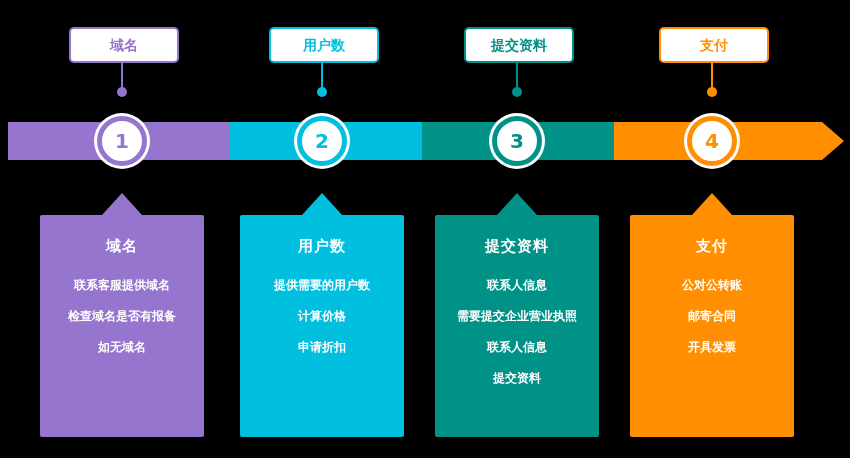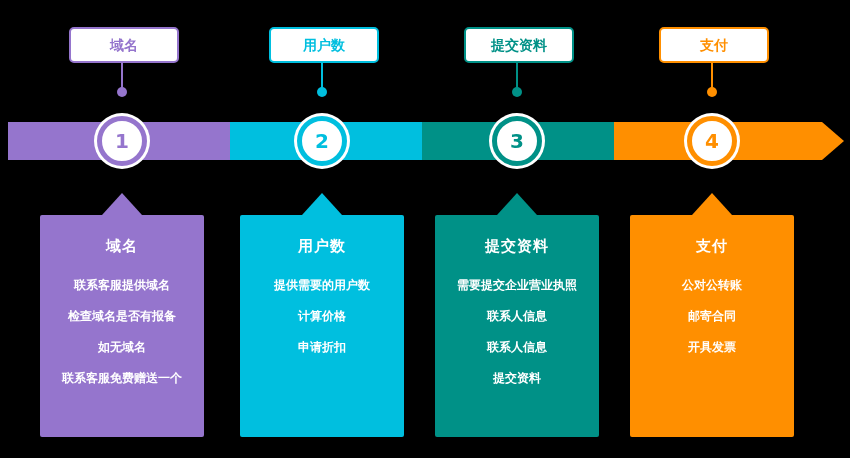--- a/index.html
+++ b/index.html
@@ -89,21 +89,20 @@
     <div class="circle">
       <span class="num">1</span>
     </div>
     <div class="pointer"></div>
     <div class="card">
       <div class="card-title">域名</div>
       <div class="card-items">
         <div class="card-item">联系客服提供域名</div>
         <div class="card-item">检查域名是否有报备</div>
         <div class="card-item">如无域名</div>
-        <div class="card-item">联系客服免费赠送一个</div>
       </div>
     </div>
   </div>
 
   <div class="step s1">
     <div class="step-label">用户数</div>
     <div class="connector"></div>
     <div class="connector-dot"></div>
     <div class="circle">
       <span class="num">2</span>
@@ -123,22 +122,22 @@
     <div class="step-label">提交资料</div>
     <div class="connector"></div>
     <div class="connector-dot"></div>
     <div class="circle">
       <span class="num">3</span>
     </div>
     <div class="pointer"></div>
     <div class="card">
       <div class="card-title">提交资料</div>
       <div class="card-items">
+        <div class="card-item">联系人信息</div>
         <div class="card-item">需要提交企业营业执照</div>
-        <div class="card-item">联系人信息</div>
         <div class="card-item">联系人信息</div>
         <div class="card-item">提交资料</div>
       </div>
     </div>
   </div>
 
   <div class="step s3">
     <div class="step-label">支付</div>
     <div class="connector"></div>
     <div class="connector-dot"></div>

